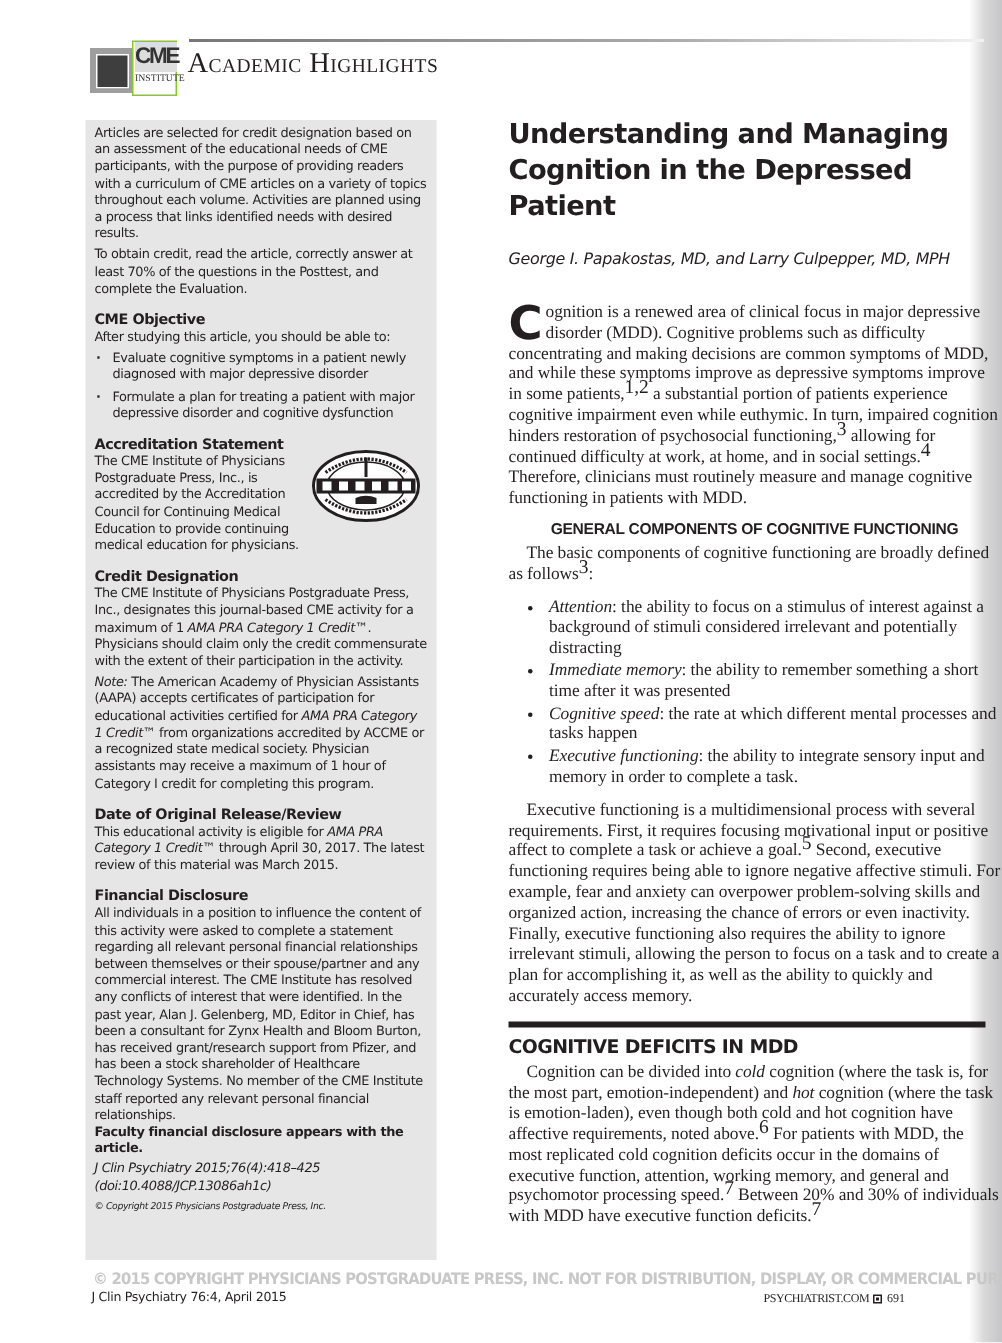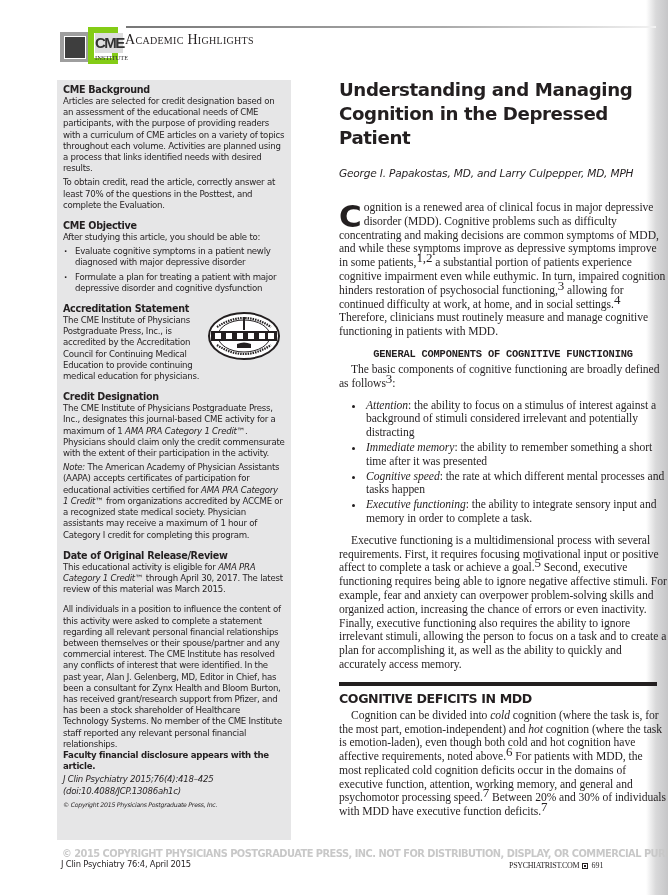--- a/index.html
+++ b/index.html
@@ -19,40 +19,40 @@
     .logo .outer {
       position: absolute; left: 0; top: 5px; width: 30px; height: 30px;
       background: #9e9e9e;
     }
     .logo .inner {
       position: absolute; left: 4px; top: 4px; width: 20px; height: 21px;
       background: #3e3e3e; border: 1px solid #ffffff;
     }
     .logo .cme {
       position: absolute; left: 28px; top: 0; width: 30px; height: 37px;
-      border: 6px solid #84cc16; background: #fff; box-sizing: border-box;
+      border: 1px solid #84cc16; background: #fff; box-sizing: border-box;
     }
     .logo .cme-text {
       position: absolute; left: 1px; top: 0px; width: 28px; font-weight: bold;
       font-family: "Liberation Sans", sans-serif; font-size: 15px; letter-spacing: -1.5px;
       color: #333; line-height: 20px; text-align: center;
       background: #ddd;
     }
     .logo .inst-text {
       position: absolute; left: 1px; top: 21px; width: 28px;
       font-family: "Liberation Serif", serif; font-size: 6.5px; color: #333;
       text-align: center; letter-spacing: 0px;
     }
     .header-rule {
       position: absolute; left: 126px; top: 26px; width: 530px; height: 2px;
       background: linear-gradient(to right, #777 0%, #aaa 60%, #f2f2f2 100%);
     }
     .header-title {
       position: absolute; left: 125px; top: 32px;
-      font-family: "Liberation Serif", serif; font-size: 14px; color: #231f20;
+      font-family: "Liberation Serif", serif; font-size: 19px; color: #231f20;
       font-variant: small-caps; letter-spacing: 0.3px;
     }
 
     
     .sidebar {
       position: absolute; left: 57px; top: 80px; width: 234px; height: 760px;
       background: #e6e6e7; box-sizing: border-box; padding: 4px 6px 0 6px;
       font-family: "DejaVu Sans", sans-serif; font-size: 8.6px; line-height: 11.2px;
       color: #231f20; letter-spacing: -0.25px;
     }
@@ -89,21 +89,21 @@
       font-family: "Liberation Serif", serif; font-size: 11.6px; line-height: 13.8px;
       letter-spacing: -0.05px;
     }
     .intro { margin-top: 22px; }
     .dropcap {
       float: left; font-family: "DejaVu Sans", sans-serif; font-weight: bold;
       font-size: 31px; line-height: 24px; margin: 3px 2px 0 0; color: #231f20;
     }
     .indent { text-indent: 12px; margin: 0; }
     .sec-h {
-      font-family: Liberation Mono, monospace; font-weight: bold; font-size: 10.4px;
+      font-family: Liberation Sans, sans-serif; font-weight: bold; font-size: 10.4px;
       letter-spacing: -0.2px; margin: 9px 0 3px 0; text-align: center;
     }
     .bullets { list-style: none; margin: 8px 0 8px 0; padding: 0 0 0 27px; }
     .bullets li { position: relative; margin-bottom: 1px; }
     .bullets li::before {
       content: ""; position: absolute; left: -14px; top: 6px; width: 3px; height: 3px;
       background: #231f20; border-radius: 50%;
     }
     .section-rule { height: 4px; background: #231f20; margin: 10px 0 5px 0; width: 318px; }
     .sec-h2 {
@@ -147,21 +147,20 @@
   <div class="cme">
     <div class="cme-text">CME</div>
     <div class="inst-text">INSTITUTE</div>
   </div>
 </div>
 <div class="header-rule"></div>
 <div class="header-title">Academic Highlights</div>
 
 <aside class="sidebar">
   <div class="sb-section">
-    <div class="sb-h">CME Background</div>
     <p class="sb-p">Articles are selected for credit designation based on an assessment of the educational needs of CME participants, with the purpose of providing readers with a curriculum of CME articles on a variety of topics throughout each volume. Activities are planned using a process that links identified needs with desired results.</p>
     <p class="sb-p">To obtain credit, read the article, correctly answer at least 70% of the questions in the Posttest, and complete the Evaluation.</p>
   </div>
 
   <div class="sb-section">
     <div class="sb-h">CME Objective</div>
     <div>After studying this article, you should be able to:</div>
     <ul class="sb-list">
       <li>Evaluate cognitive symptoms in a patient newly diagnosed with major depressive disorder</li>
       <li>Formulate a plan for treating a patient with major depressive disorder and cognitive dysfunction</li>
@@ -193,20 +192,21 @@
     <p class="sb-p"><span>The CME Institute of Physicians Postgraduate Press, Inc., designates this journal-based CME activity for a maximum of 1 </span><i>AMA PRA Category 1 Credit™</i><span>. Physicians should claim only the credit commensurate with the extent of their participation in the activity.</span></p>
     <p class="sb-p"><i>Note:</i><span> The American Academy of Physician Assistants (AAPA) accepts certificates of participation for educational activities certified for </span><i>AMA PRA Category 1 Credit™</i><span> from organizations accredited by ACCME or a recognized state medical society. Physician assistants may receive a maximum of 1 hour of Category I credit for completing this program.</span></p>
   </div>
 
   <div class="sb-section">
     <div class="sb-h">Date of Original Release/Review</div>
     <p class="sb-p"><span>This educational activity is eligible for </span><i>AMA PRA Category 1 Credit™</i><span> through April 30, 2017. The latest review of this material was March 2015.</span></p>
   </div>
 
   <div class="sb-section">
+    <div class="sb-h">Financial Disclosure</div>
     <div>All individuals in a position to influence the content of this activity were asked to complete a statement regarding all relevant personal financial relationships between themselves or their spouse/partner and any commercial interest. The CME Institute has resolved any conflicts of interest that were identified. In the past year, Alan J. Gelenberg, MD, Editor in Chief, has been a consultant for Zynx Health and Bloom Burton, has received grant/research support from Pfizer, and has been a stock shareholder of Healthcare Technology Systems. No member of the CME Institute staff reported any relevant personal financial relationships.</div>
     <div class="sb-disclose-bold">Faculty financial disclosure appears with the article.</div>
     <div class="sb-citation">
       <div>J Clin Psychiatry 2015;76(4):418–425</div>
       <div>(doi:10.4088/JCP.13086ah1c)</div>
     </div>
     <div class="sb-copyright">© Copyright 2015 Physicians Postgraduate Press, Inc.</div>
   </div>
 </aside>
 

